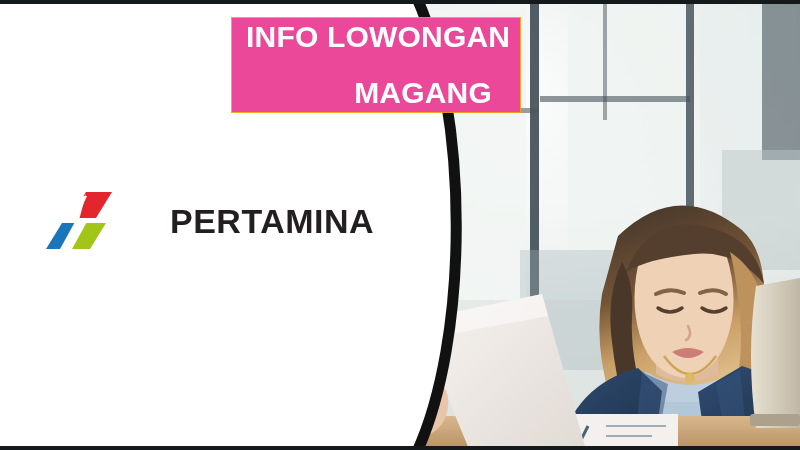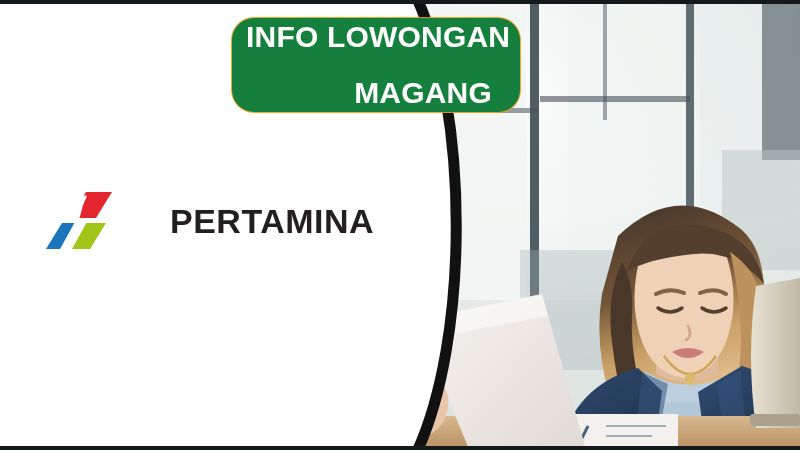--- a/index.html
+++ b/index.html
@@ -41,28 +41,27 @@
     background:#14191c;
   }
   .edge-strip.top{ top:0; }
   .edge-strip.bottom{ bottom:0; }
 
   
   .headline-banner{
     position:absolute;
     left:232px; top:18px;
     width:288px; height:94px;
-    background:#15803d;
+    background:#ec4899;
     display:flex;
     flex-direction:column;
     align-items:flex-end;
     justify-content:center;
     padding:6px 16px 6px 14px;
     box-shadow:0 0 0 1px rgba(248,156,14,.9);
-    border-radius:22px;
   }
   .headline-line{
     color:#ffffff;
     font-family:"Liberation Sans", sans-serif;
     font-weight:bold;
     font-size:30px;
     line-height:1.14;
     letter-spacing:.2px;
     white-space:nowrap;
     text-align:right;

